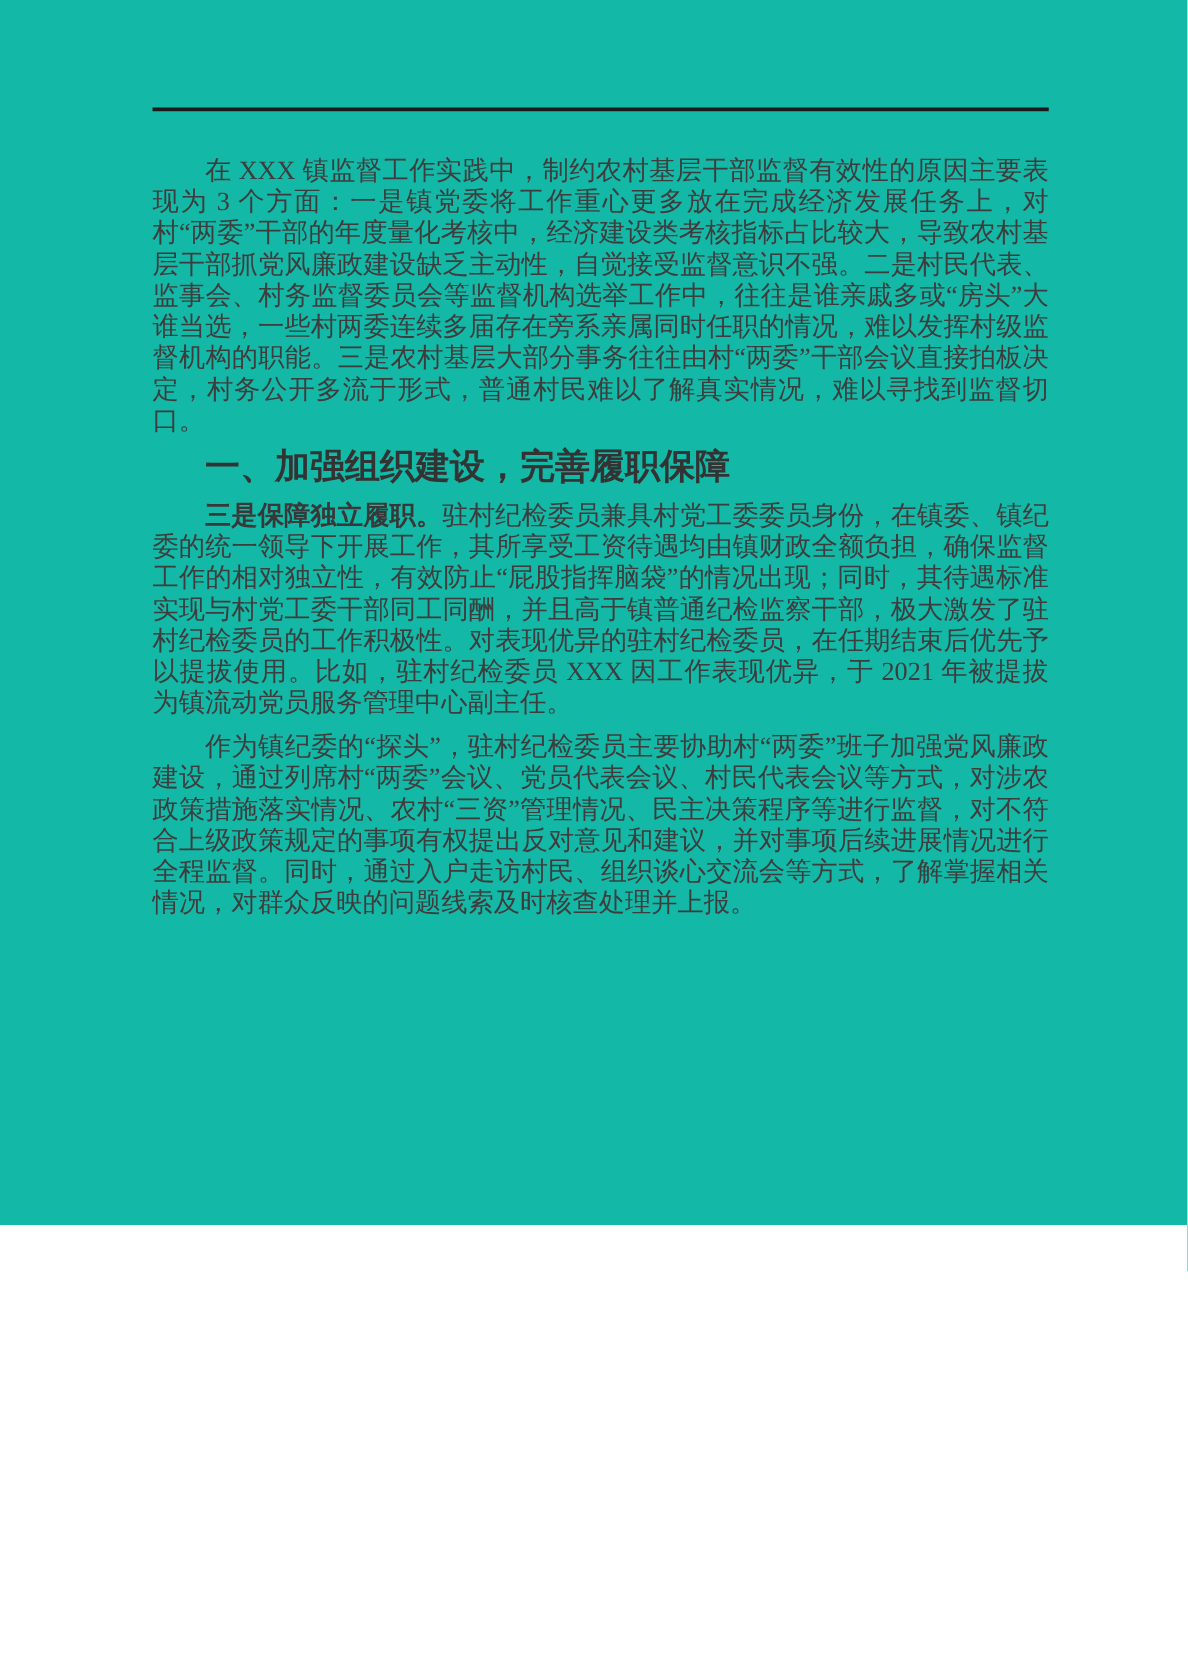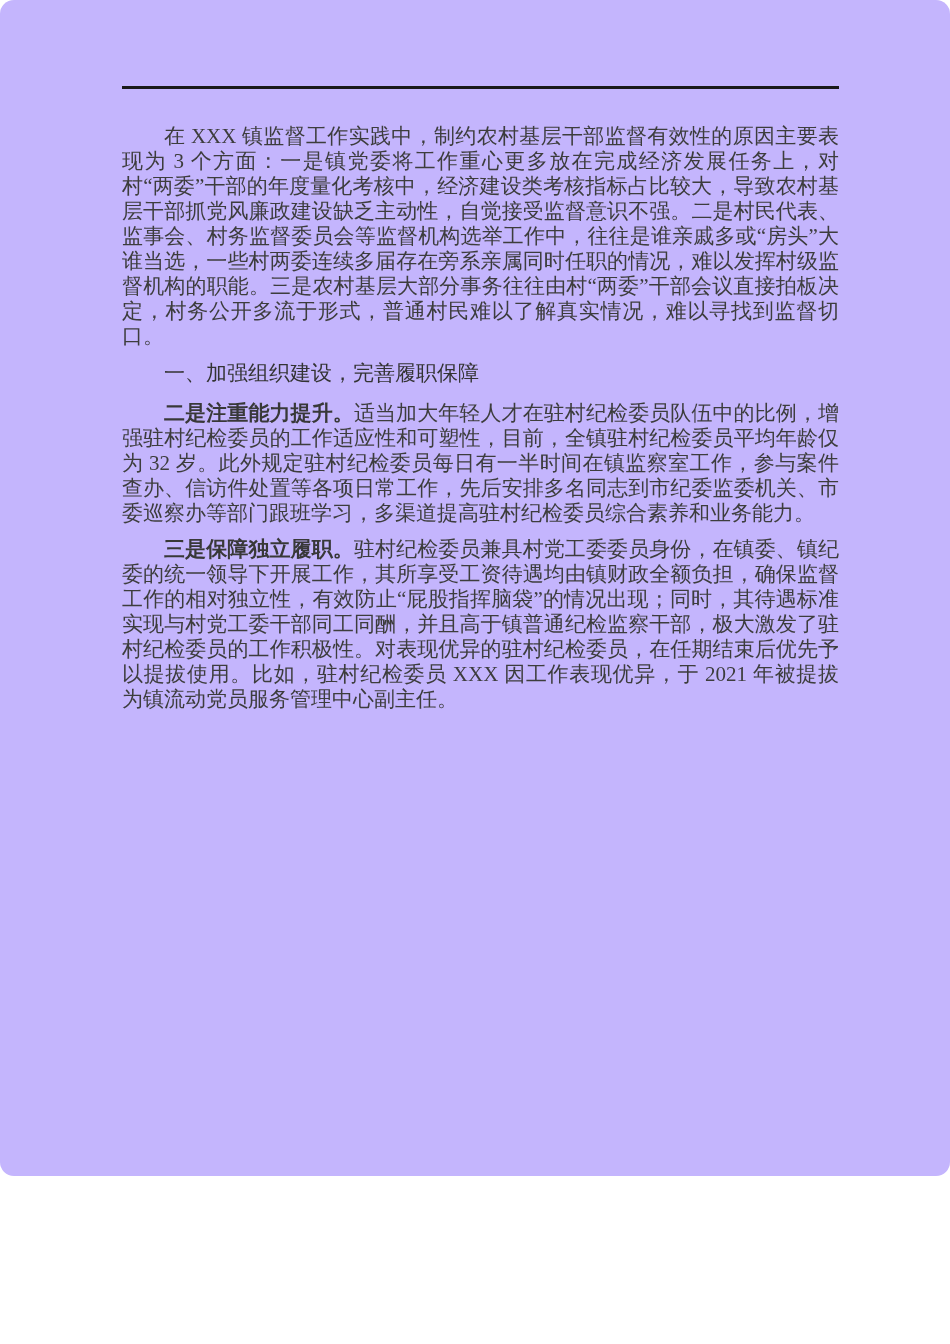--- a/index.html
+++ b/index.html
@@ -3,24 +3,23 @@
 <meta charset="utf-8">
 <style>
   html, body {
     margin: 0;
     padding: 0;
     background: #ffffff;
   }
   .page {
     position: relative;
     width: 950px;
-    height: 1176px;
-    background: #c4b5fd;
+    height: 980px;
+    background: #14b8a6;
     overflow: hidden;
-    border-radius: 14px;
   }
   .header-rule {
     margin: 86px 111px 0 122px;
     height: 0;
     border-bottom: 3px solid #1a1a1a;
   }
   .content {
     margin: 0 111px 0 122px;
     padding-top: 35px;
     font-family: "Liberation Serif", "DejaVu Serif", serif;
@@ -33,43 +32,43 @@
     margin: 0 0 10px 0;
     text-indent: 42px;
   }
   .para .lead {
     font-family: "Liberation Sans", "DejaVu Sans", sans-serif;
     font-weight: 700;
     color: #383838;
   }
   .heading, .subheading {
     font-family: "Liberation Sans", "DejaVu Sans", sans-serif;
-    font-weight: 400;
-    font-size: 21px;
+    font-weight: 700;
+    font-size: 28px;
     line-height: 25px;
     color: #333333;
     text-indent: 42px;
     text-align: left;
     margin: 11px 0 15px 0;
   }
 </style>
 </head>
 <body>
 
 <div class="page">
   <div class="header-rule"></div>
   <div class="content">
 
     <p class="para">在 XXX 镇监督工作实践中，制约农村基层干部监督有效性的原因主要表现为 3 个方面：一是镇党委将工作重心更多放在完成经济发展任务上，对村“两委”干部的年度量化考核中，经济建设类考核指标占比较大，导致农村基层干部抓党风廉政建设缺乏主动性，自觉接受监督意识不强。二是村民代表、监事会、村务监督委员会等监督机构选举工作中，往往是谁亲戚多或“房头”大谁当选，一些村两委连续多届存在旁系亲属同时任职的情况，难以发挥村级监督机构的职能。三是农村基层大部分事务往往由村“两委”干部会议直接拍板决定，村务公开多流于形式，普通村民难以了解真实情况，难以寻找到监督切口。</p>
 
 
     <h2 class="heading">一、加强组织建设，完善履职保障</h2>
 
 
-    <p class="para"><span class="lead">二是注重能力提升。</span><span>适当加大年轻人才在驻村纪检委员队伍中的比例，增强驻村纪检委员的工作适应性和可塑性，目前，全镇驻村纪检委员平均年龄仅为 32 岁。此外规定驻村纪检委员每日有一半时间在镇监察室工作，参与案件查办、信访件处置等各项日常工作，先后安排多名同志到市纪委监委机关、市委巡察办等部门跟班学习，多渠道提高驻村纪检委员综合素养和业务能力。</span></p>
 
     <p class="para"><span class="lead">三是保障独立履职。</span><span>驻村纪检委员兼具村党工委委员身份，在镇委、镇纪委的统一领导下开展工作，其所享受工资待遇均由镇财政全额负担，确保监督工作的相对独立性，有效防止“屁股指挥脑袋”的情况出现；同时，其待遇标准实现与村党工委干部同工同酬，并且高于镇普通纪检监察干部，极大激发了驻村纪检委员的工作积极性。对表现优异的驻村纪检委员，在任期结束后优先予以提拔使用。比如，驻村纪检委员 XXX 因工作表现优异，于 2021 年被提拔为镇流动党员服务管理中心副主任。</span></p>
 
 
+    <p class="para">作为镇纪委的“探头”，驻村纪检委员主要协助村“两委”班子加强党风廉政建设，通过列席村“两委”会议、党员代表会议、村民代表会议等方式，对涉农政策措施落实情况、农村“三资”管理情况、民主决策程序等进行监督，对不符合上级政策规定的事项有权提出反对意见和建议，并对事项后续进展情况进行全程监督。同时，通过入户走访村民、组织谈心交流会等方式，了解掌握相关情况，对群众反映的问题线索及时核查处理并上报。</p>
 
 
   </div>
 </div>
 
 </body></html>

